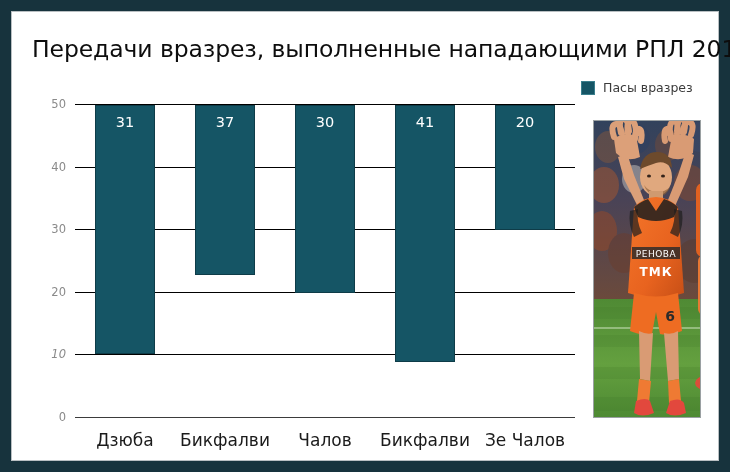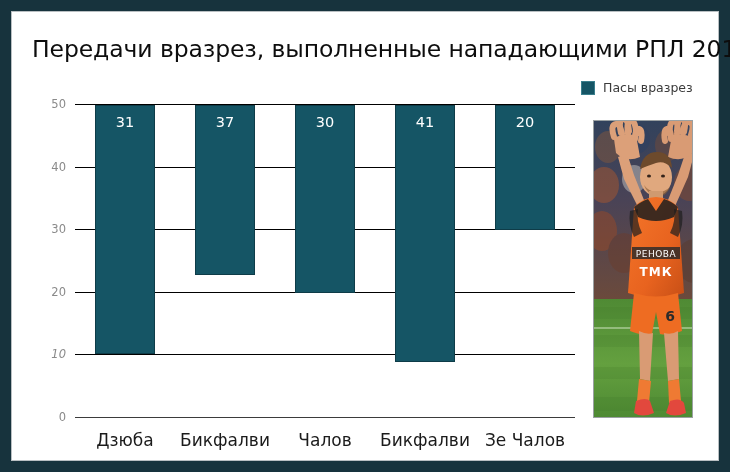--- a/index.html
+++ b/index.html
@@ -153,21 +153,21 @@
     font-size: 17px;
     color: #1b1b1b;
     white-space: nowrap;
   }
 
   
   #photo {
     position: absolute;
     left: 581px;
     top: 108px;
-    width: 100px;
+    width: 108px;
     height: 298px;
     overflow: hidden;
     border: 1px solid #9aa0a2;
     box-sizing: border-box;
     background: #2b3b52;
   }
   #photo svg { display: block; }
 </style>
 </head>
 <body>

